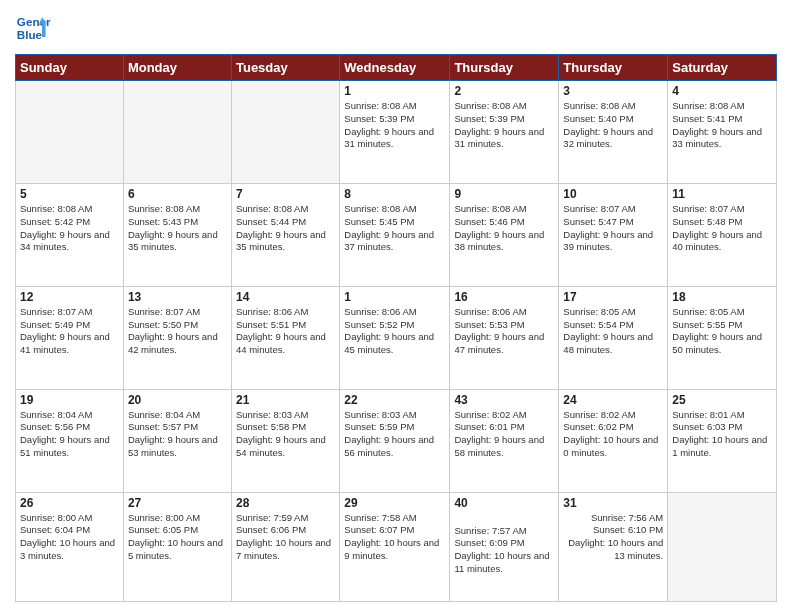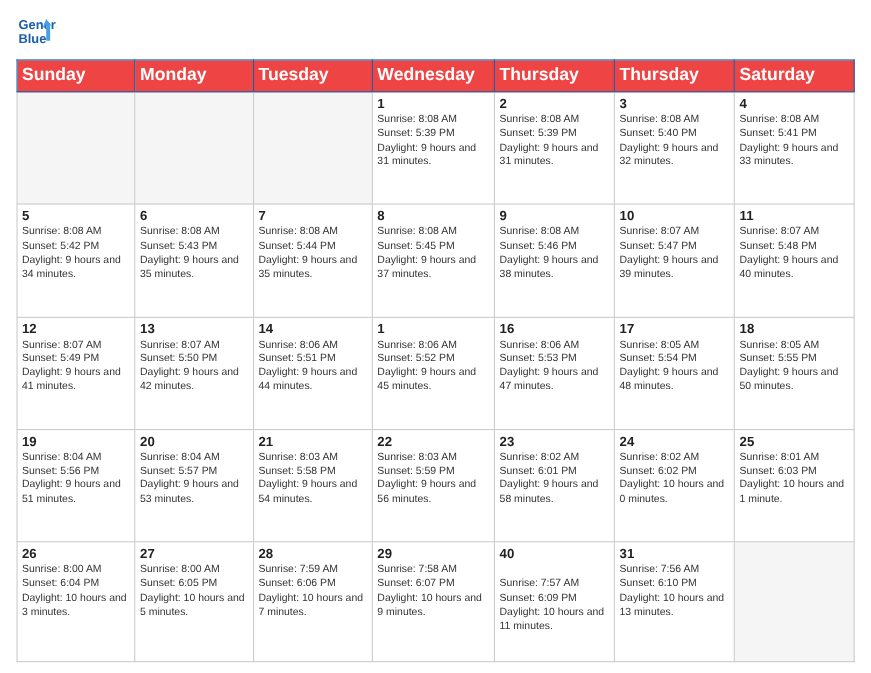--- a/index.html
+++ b/index.html
@@ -43,23 +43,23 @@
     .calendar-subtitle {
       font-size: 14px;
       color: #555;
     }
     .calendar-table {
       width: 100%;
       border-collapse: collapse;
       flex: 1;
     }
     .calendar-table th {
-      background: #ef4444;
+      background: #7f1d1d;
       color: #fff;
-      font-size: 16px;
+      font-size: 13px;
       font-weight: bold;
       padding: 5px 4px;
       text-align: left;
       border: 1px solid #1a5fa8;
     }
     .calendar-table td {
       vertical-align: top;
       border: 1px solid #ccc;
       padding: 3px 4px;
       width: 113px;
@@ -249,21 +249,21 @@
 Sunset: 5:58 PM
 Daylight: 9 hours and 54 minutes.</div>
           </td>
           <td>
             <div class="day-number">22</div>
             <div class="day-info" style="white-space: pre-line;">Sunrise: 8:03 AM
 Sunset: 5:59 PM
 Daylight: 9 hours and 56 minutes.</div>
           </td>
           <td>
-            <div class="day-number">23</div>
+            <div class="day-number">43</div>
             <div class="day-info" style="white-space: pre-line;">Sunrise: 8:02 AM
 Sunset: 6:01 PM
 Daylight: 9 hours and 58 minutes.</div>
           </td>
           <td>
             <div class="day-number">24</div>
             <div class="day-info" style="white-space: pre-line;">Sunrise: 8:02 AM
 Sunset: 6:02 PM
 Daylight: 10 hours and 0 minutes.</div>
           </td>
@@ -300,21 +300,21 @@
 Daylight: 10 hours and 9 minutes.</div>
           </td>
           <td>
             <div class="day-number">40</div>
             <div class="day-info" style="white-space: pre-line; margin-top: 15px;">Sunrise: 7:57 AM
 Sunset: 6:09 PM
 Daylight: 10 hours and 11 minutes.</div>
           </td>
           <td>
             <div class="day-number">31</div>
-            <div class="day-info" style="white-space: pre-line;">Sunrise: 7:56 AM
+            <div class="day-info" style="white-space: pre-line; text-align: right;">Sunrise: 7:56 AM
 Sunset: 6:10 PM
 Daylight: 10 hours and 13 minutes.</div>
           </td>
           <td class="empty"></td>
         </tr>
       </tbody>
   </table>
 </div>
 
 </body></html>

